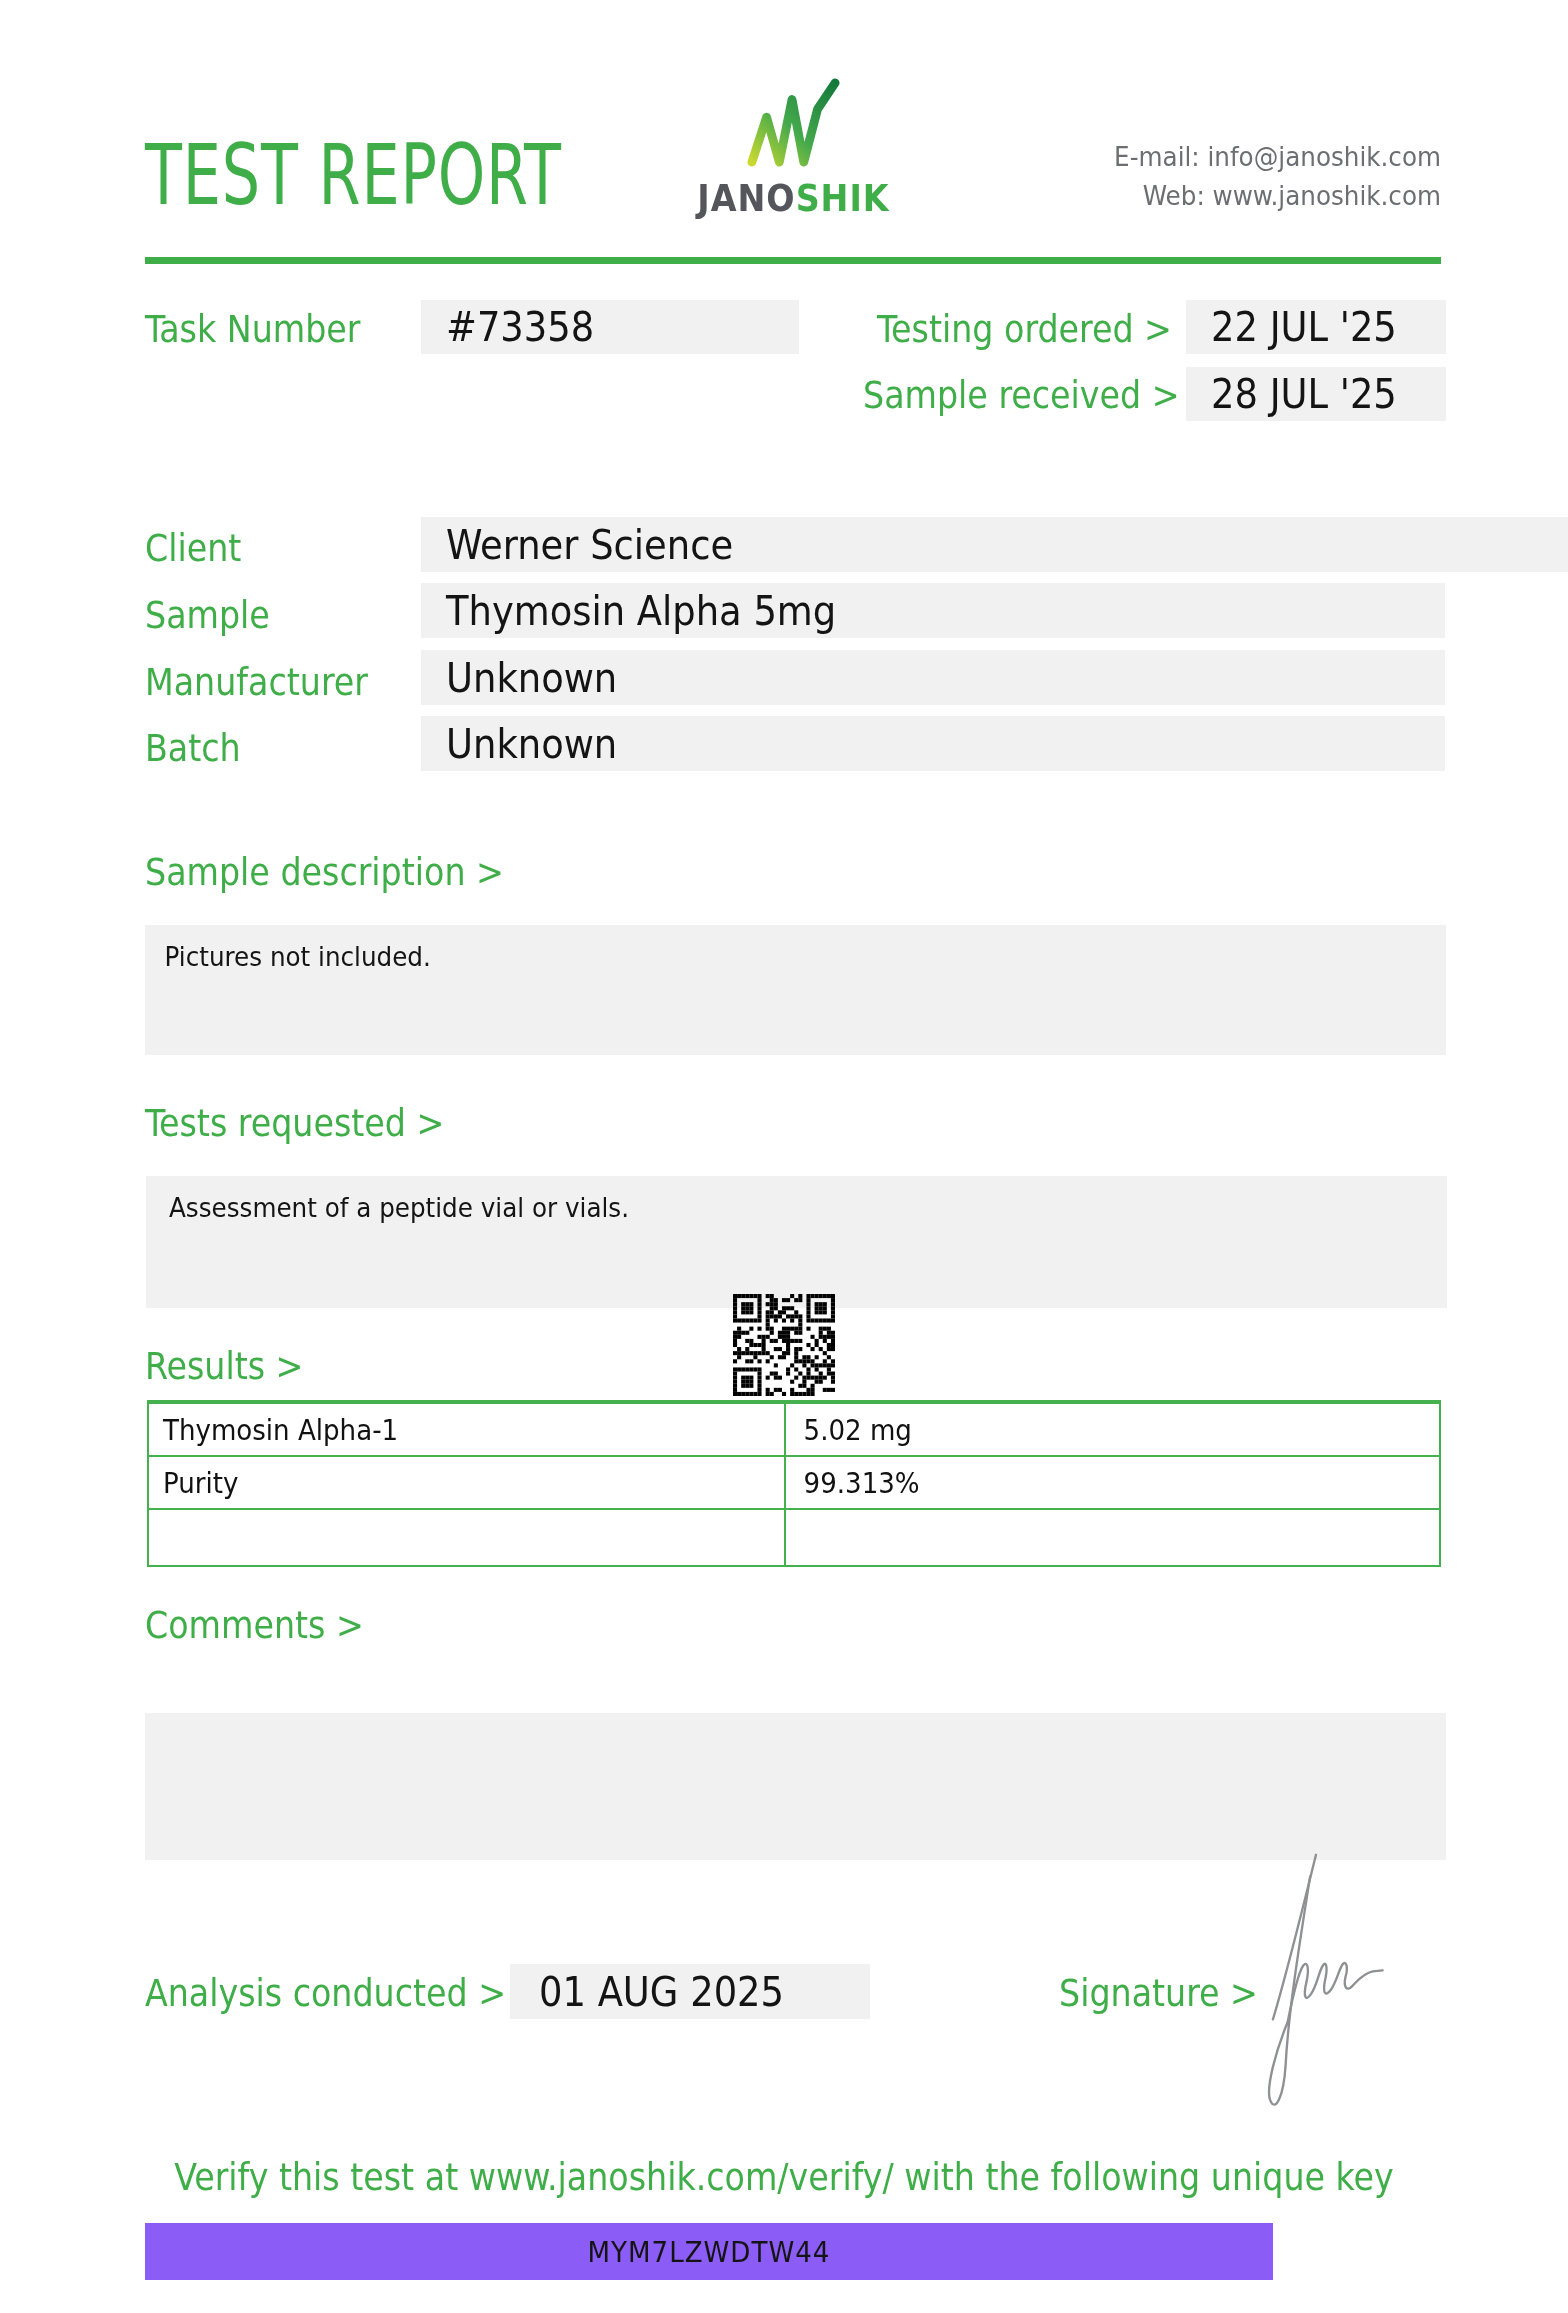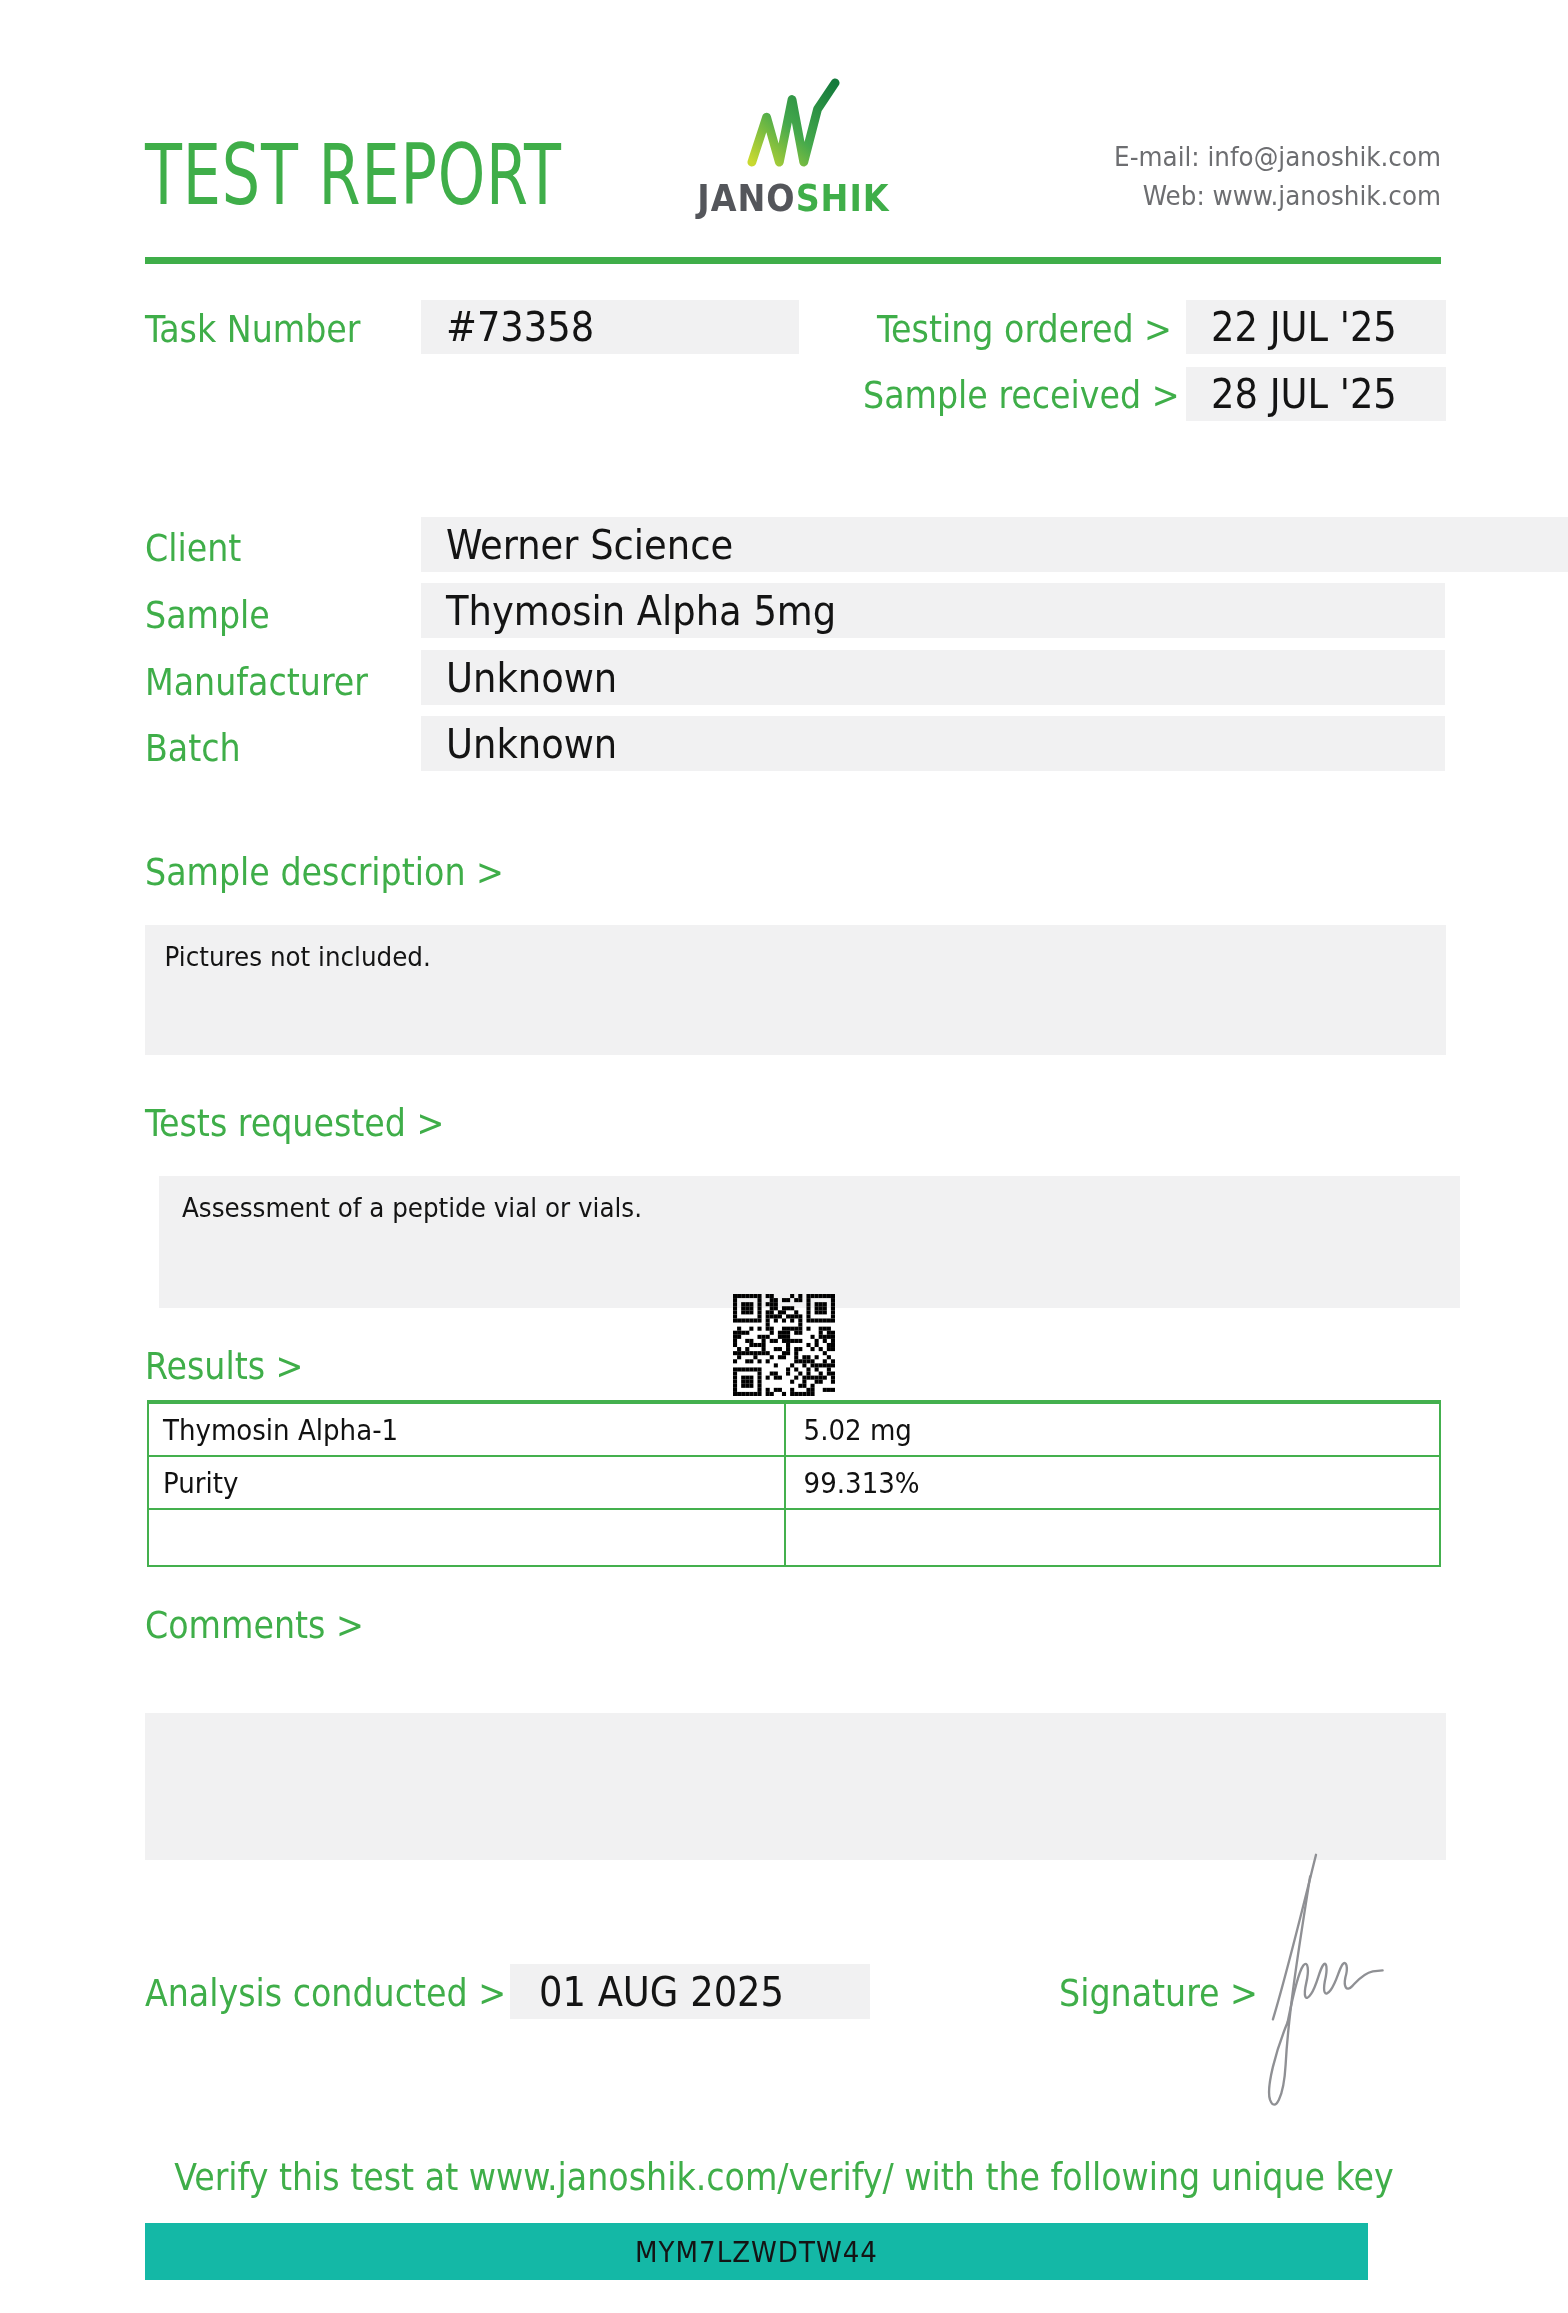--- a/index.html
+++ b/index.html
@@ -24,21 +24,21 @@
   .vbox{background:#f1f1f2;display:flex;align-items:center;font-size:41px;color:#141414;white-space:nowrap;box-sizing:border-box;padding-left:25px;}
   .panel{background:#f1f1f2;box-sizing:border-box;padding:15.7px 19.6px;font-size:27.4px;color:#141414;}
   .rlabel{text-align:right;}
   .rtable{left:147px;top:1400px;width:1294px;border:2.9px solid #44b04e;border-top-width:4.9px;box-sizing:border-box;}
   .rrow{display:flex;border-bottom:2.9px solid #44b04e;}
   .rrow:last-child{border-bottom:none;}
   .rcell{display:flex;align-items:center;box-sizing:border-box;padding-left:17.6px;font-size:29px;height:51px;}
   .rcell.c1{width:635px;padding-left:14px;}
   .rcell.c2{flex:1;border-left:2.9px solid #44b04e;}
   .verify{left:0;top:2156px;width:1568px;text-align:center;color:#3fae49;font-size:37px;white-space:nowrap;}
-  .keybox{left:145px;top:2223px;width:1223px;height:57px;background:#14b8a6;display:flex;align-items:center;justify-content:center;font-size:29px;letter-spacing:1px;color:#141414;}
+  .keybox{left:145px;top:2223px;width:1128px;height:57px;background:#8b5cf6;display:flex;align-items:center;justify-content:center;font-size:29px;letter-spacing:1px;color:#141414;}
 </style>
 </head>
 <body>
 
 <div class="page">
 
   <div class="abs title">TEST REPORT</div>
 
   <div class="abs logo-wrap">
     <svg width="98" height="93" viewBox="0 0 100 95">
@@ -81,21 +81,21 @@
 
   <div class="abs glabel" style="left:145px;top:727px;">Batch</div>
   <div class="abs vbox" style="left:421px;top:716px;width:1024px;height:55px;">Unknown</div>
 
   <div class="abs glabel" style="left:145px;top:851px;">Sample description &gt;</div>
   <div class="abs panel" style="left:145px;top:925px;width:1301px;height:130px;">
     <span>Pictures not included.</span>
   </div>
 
   <div class="abs glabel" style="left:145px;top:1102px;">Tests requested &gt;</div>
-  <div class="abs panel" style="left:159px;top:1176px;width:1301px;height:132px;padding-left:23px;">
+  <div class="abs panel" style="left:146px;top:1176px;width:1301px;height:132px;padding-left:23px;">
     <span>Assessment of a peptide vial or vials.</span>
   </div>
 
   <div class="abs glabel" style="left:145px;top:1345px;">Results &gt;</div>
   <svg id="qr" class="abs" style="left:733px;top:1294px;" width="102" height="102" viewBox="0 0 104 104">
       <g fill="#000">
         <rect x="0.00" y="0.00" width="4.16" height="4.16"></rect>
         <rect x="4.16" y="0.00" width="4.16" height="4.16"></rect>
         <rect x="8.32" y="0.00" width="4.16" height="4.16"></rect>
         <rect x="12.48" y="0.00" width="4.16" height="4.16"></rect>

